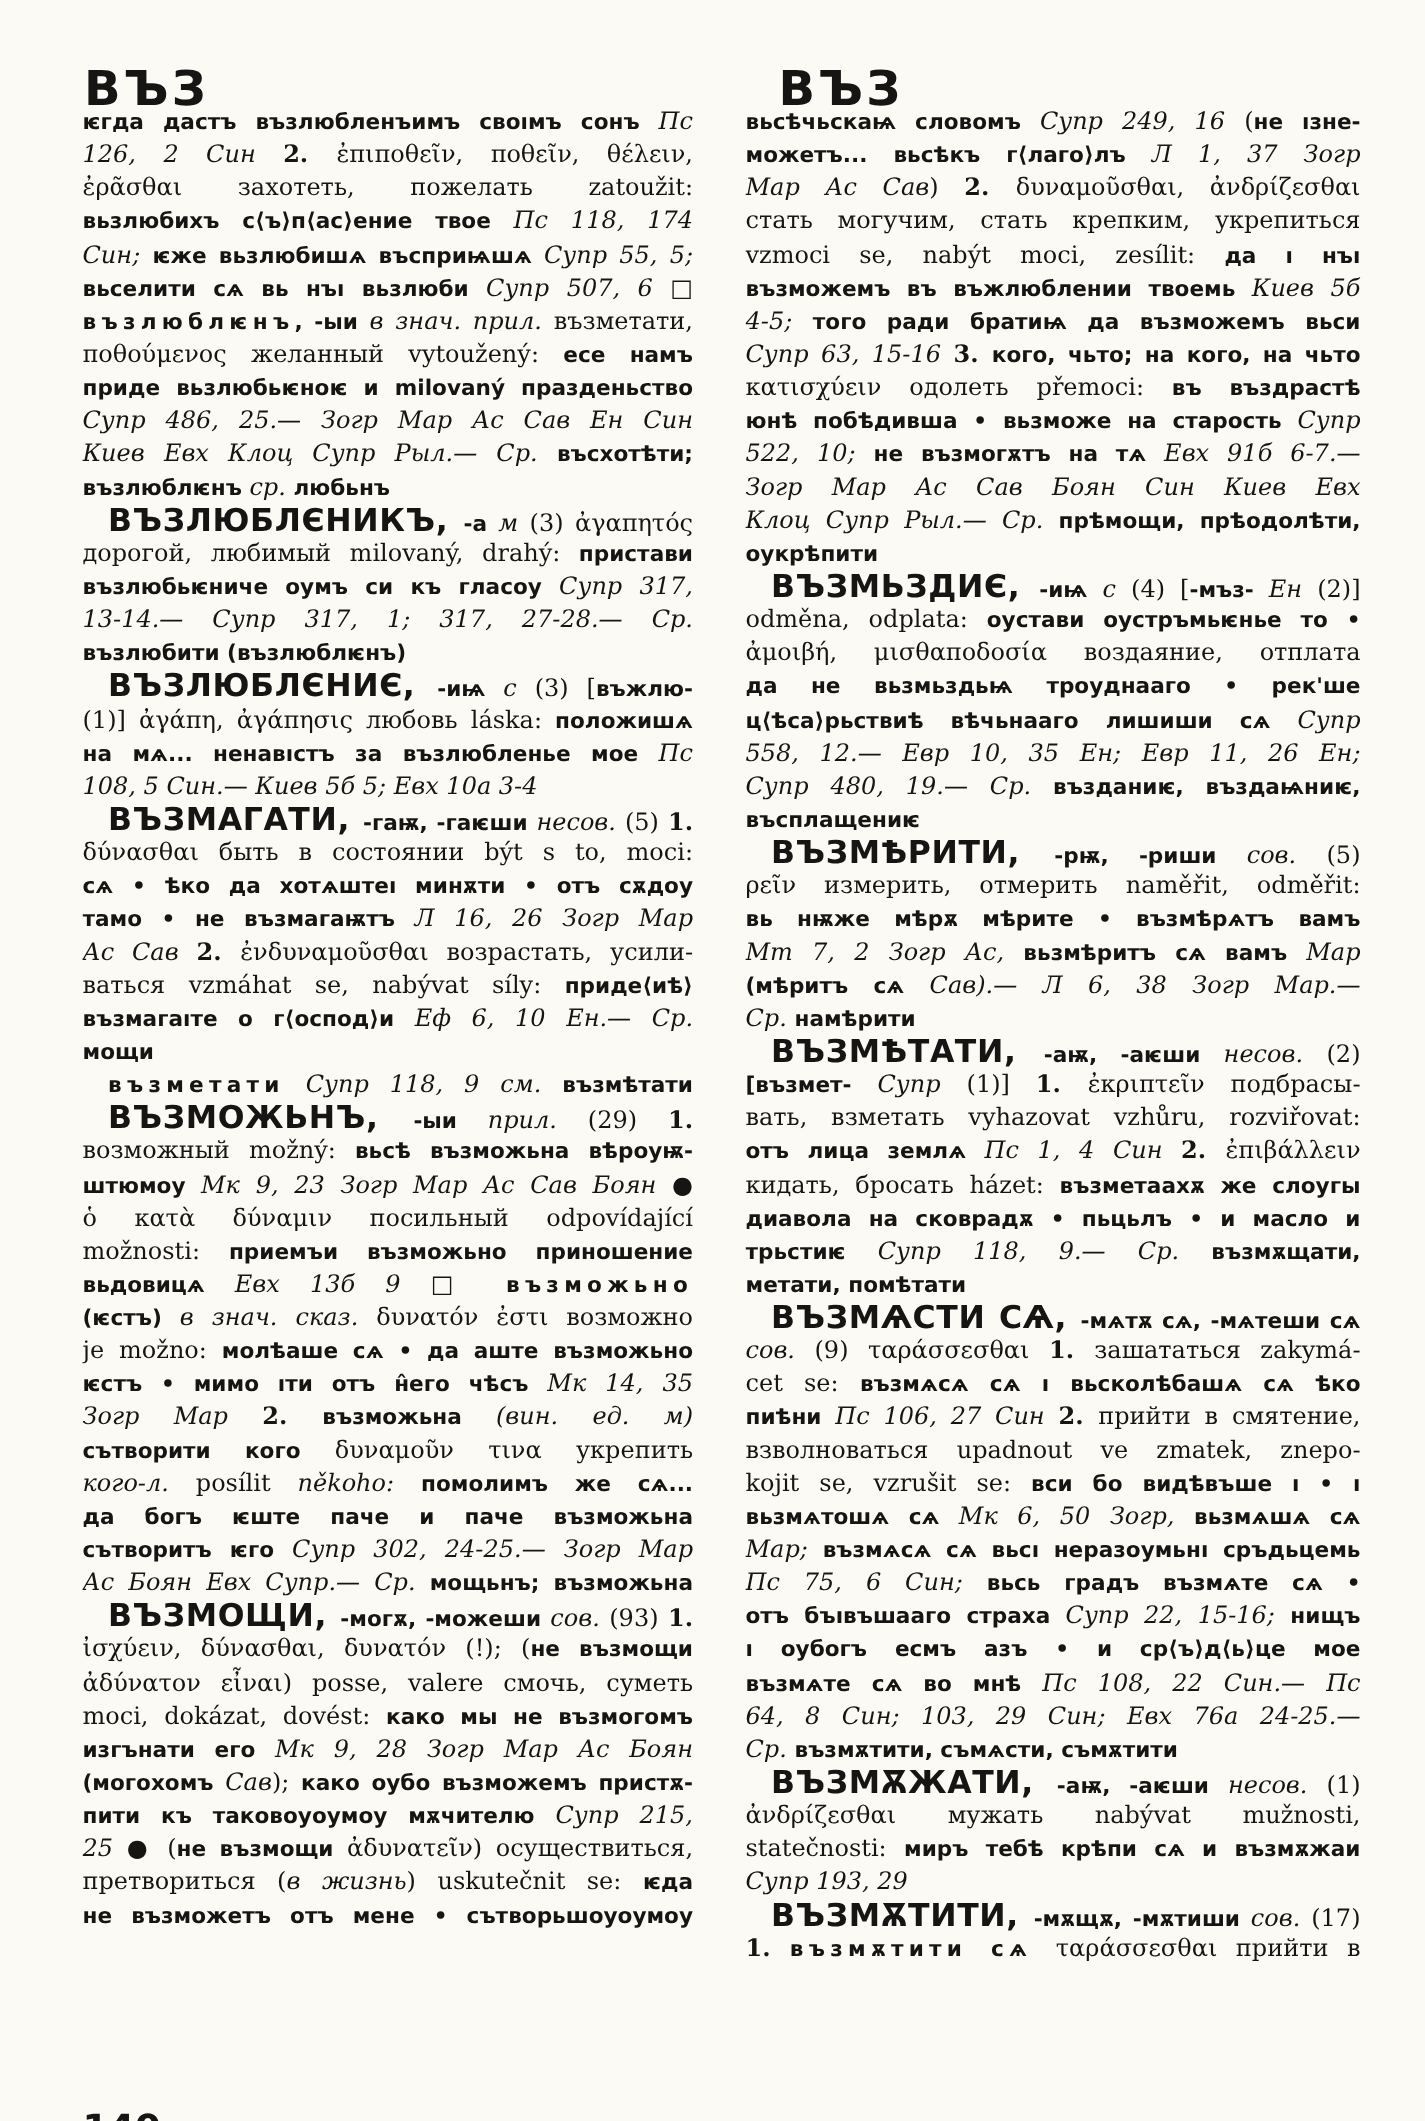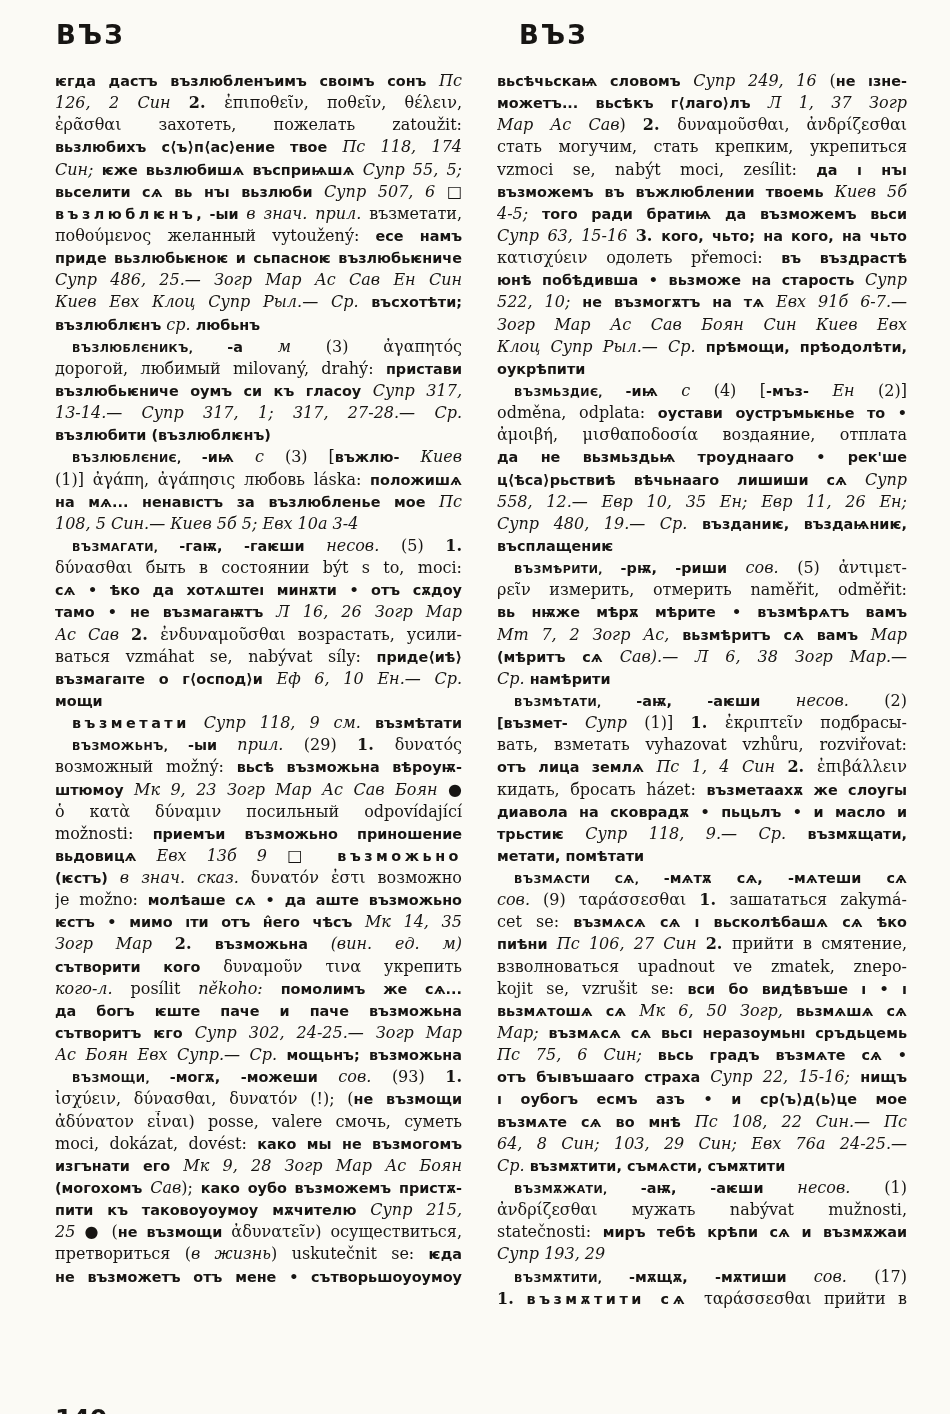--- a/index.html
+++ b/index.html
@@ -6,44 +6,44 @@
   body{
     width:950px;height:1414px;
     background:#fbfaf5;
     font-family:"DejaVu Serif", serif;
     color:#171513;
     position:relative;
     overflow:hidden;
   }
   .page{position:absolute;inset:0;}
   .runhead{
-    position:absolute;top:20px;
+    position:absolute;top:40px;
     font-family:"DejaVu Sans", sans-serif;
-    font-weight:bold;font-size:26px;letter-spacing:2px;
+    font-weight:bold;font-size:32px;letter-spacing:2px;
   }
   #head-left{left:56px;}
   #head-right{left:519px;}
   .col{
     position:absolute;top:70px;
     font-size:16px;
   }
   #col-left{left:55px;width:407px;}
   #col-right{left:497px;width:410px;}
   .ln{
     height:22.15px;line-height:22.15px;
     text-align:justify;text-align-last:justify;
     overflow:hidden;white-space:nowrap;
   }
   .ln.fl{text-align-last:left;}
   .ln.in{text-indent:17px;}
   
   .ln{white-space:normal;}
   .sg-o{font-family:"DejaVu Sans", sans-serif;font-weight:bold;font-size:14.4px;}
   .sg-os{font-family:"DejaVu Sans", sans-serif;font-weight:bold;font-size:14.4px;letter-spacing:3.5px;}
-  .sg-h{font-family:"DejaVu Sans", sans-serif;font-weight:bold;font-size:11px;letter-spacing:.4px;}
+  .sg-h{font-family:"DejaVu Sans", sans-serif;font-weight:bold;font-size:21px;letter-spacing:.4px;}
   .sg-i{font-style:italic;}
   .sg-r{}
   .sg-b{font-weight:bold;}
   #page-num{
     position:absolute;left:55px;top:1404px;
     font-family:"DejaVu Sans", sans-serif;
     font-weight:bold;font-size:25px;
   }
 </style>
 </head>
@@ -55,21 +55,21 @@
 
   <div id="col-left" class="col">
       <div class="ln"><span class="sg-o">ѥгда дастъ възлюбленъимъ своıмъ сонъ </span><span class="sg-i">Пс</span></div>
       <div class="ln"><span class="sg-i">126, 2 Син </span><span class="sg-b">2. </span><span class="sg-r">ἐπιποθεῖν, ποθεῖν, θέλειν,</span></div>
       <div class="ln"><span class="sg-r">ἐρᾶσθαι захотеть, пожелать zatoužit:</span></div>
       <div class="ln"><span class="sg-o">вьзлюбихъ с⟨ъ⟩п⟨ас⟩ение твое </span><span class="sg-i">Пс 118, 174</span></div>
       <div class="ln"><span class="sg-i">Син; </span><span class="sg-o">ѥже вьзлюбишѧ въсприѩшѧ </span><span class="sg-i">Супр 55, 5;</span></div>
       <div class="ln"><span class="sg-o">вьселити сѧ вь нъı вьзлюби </span><span class="sg-i">Супр 507, 6 </span><span class="sg-r">□</span></div>
       <div class="ln"><span class="sg-os">възлюблѥнъ</span><span class="sg-o">, -ыи </span><span class="sg-i">в знач. прил. </span><span class="sg-r">възметати,</span></div>
       <div class="ln"><span class="sg-r">ποθούμενος желанный vytoužený: </span><span class="sg-o">есе намъ</span></div>
-      <div class="ln"><span class="sg-o">приде вьзлюбьѥноѥ и сьпасноѥ възлюбьѥниче</span></div>
+      <div class="ln"><span class="sg-o">приде вьзлюбьѥноѥ и milovaný празденьство</span></div>
       <div class="ln"><span class="sg-i">Супр 486, 25.— Зогр Мар Ас Сав Ен Син</span></div>
       <div class="ln"><span class="sg-i">Киев Евх Клоц Супр Рыл.— Ср. </span><span class="sg-o">въсхотѣти;</span></div>
       <div class="ln fl"><span class="sg-o">възлюблѥнъ </span><span class="sg-i">ср. </span><span class="sg-o">любьнъ</span></div>
       <div class="ln in"><span class="sg-h">ВЪЗЛЮБЛЄНИКЪ, </span><span class="sg-o">-а </span><span class="sg-i">м </span><span class="sg-r">(3) ἀγαπητός</span></div>
       <div class="ln"><span class="sg-r">дорогой, любимый milovaný, drahý: </span><span class="sg-o">пристави</span></div>
       <div class="ln"><span class="sg-o">възлюбьѥниче оумъ си къ гласоу </span><span class="sg-i">Супр 317,</span></div>
       <div class="ln"><span class="sg-i">13-14.— Супр 317, 1; 317, 27-28.— Ср.</span></div>
       <div class="ln fl"><span class="sg-o">възлюбити (възлюблѥнъ)</span></div>
       <div class="ln in"><span class="sg-h">ВЪЗЛЮБЛЄНИЄ, </span><span class="sg-o">-иѩ </span><span class="sg-i">с </span><span class="sg-r">(3) [</span><span class="sg-o">въжлю- </span><span class="sg-i">Киев</span></div>
       <div class="ln"><span class="sg-r">(1)] ἀγάπη, ἀγάπησις любовь láska: </span><span class="sg-o">положишѧ</span></div>

